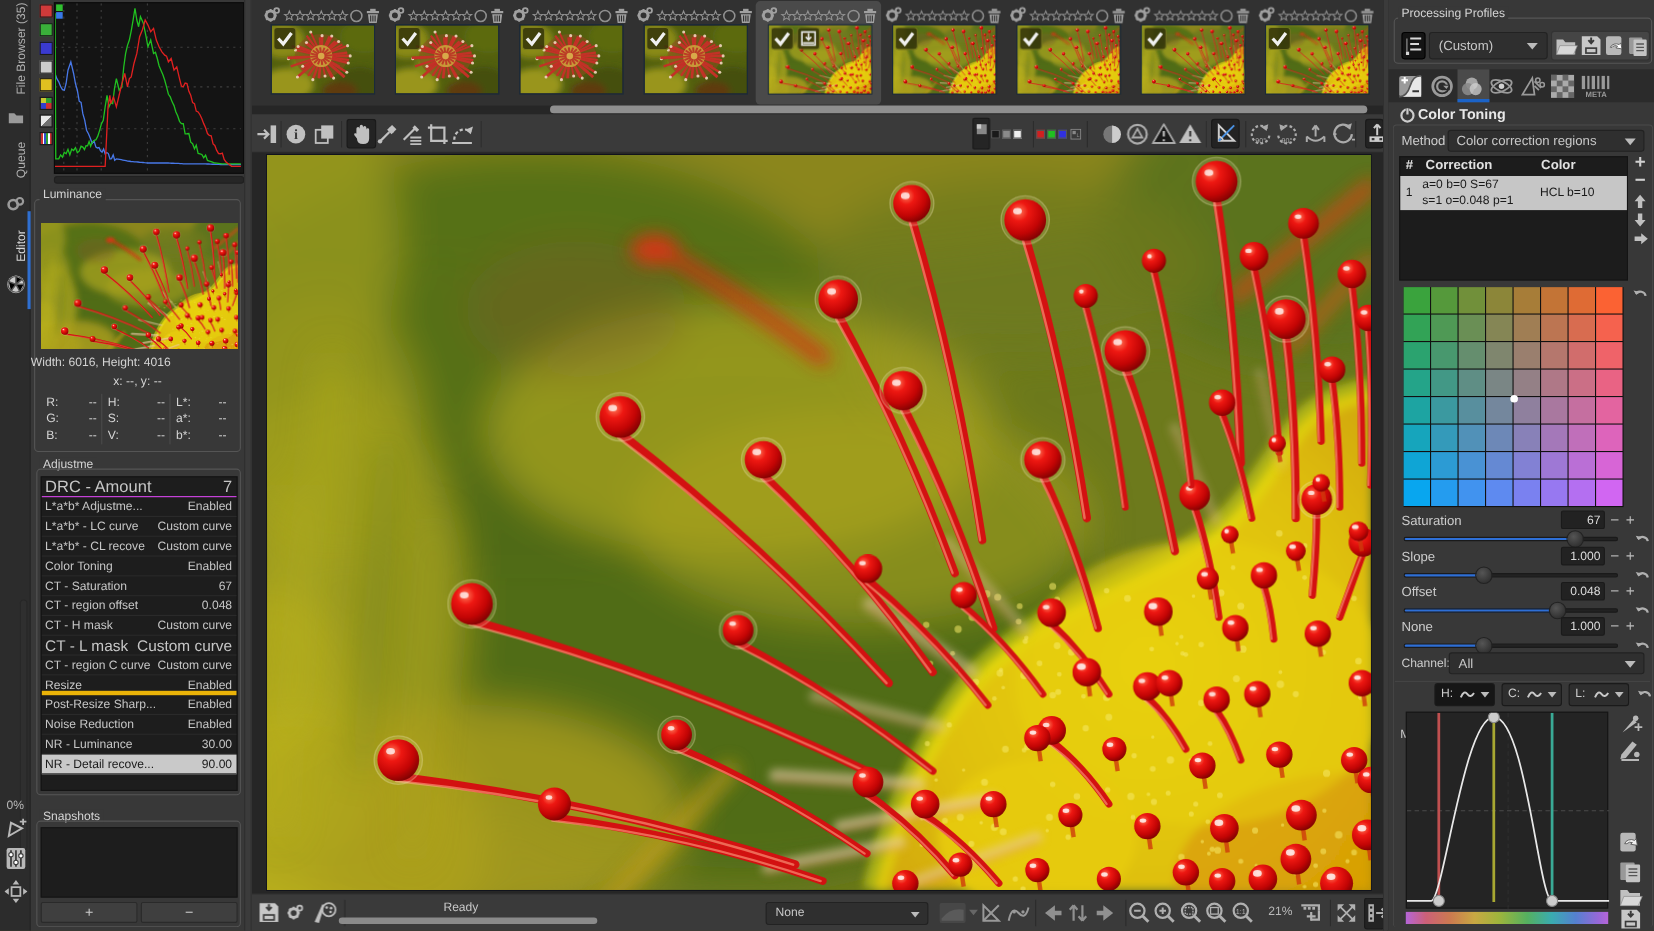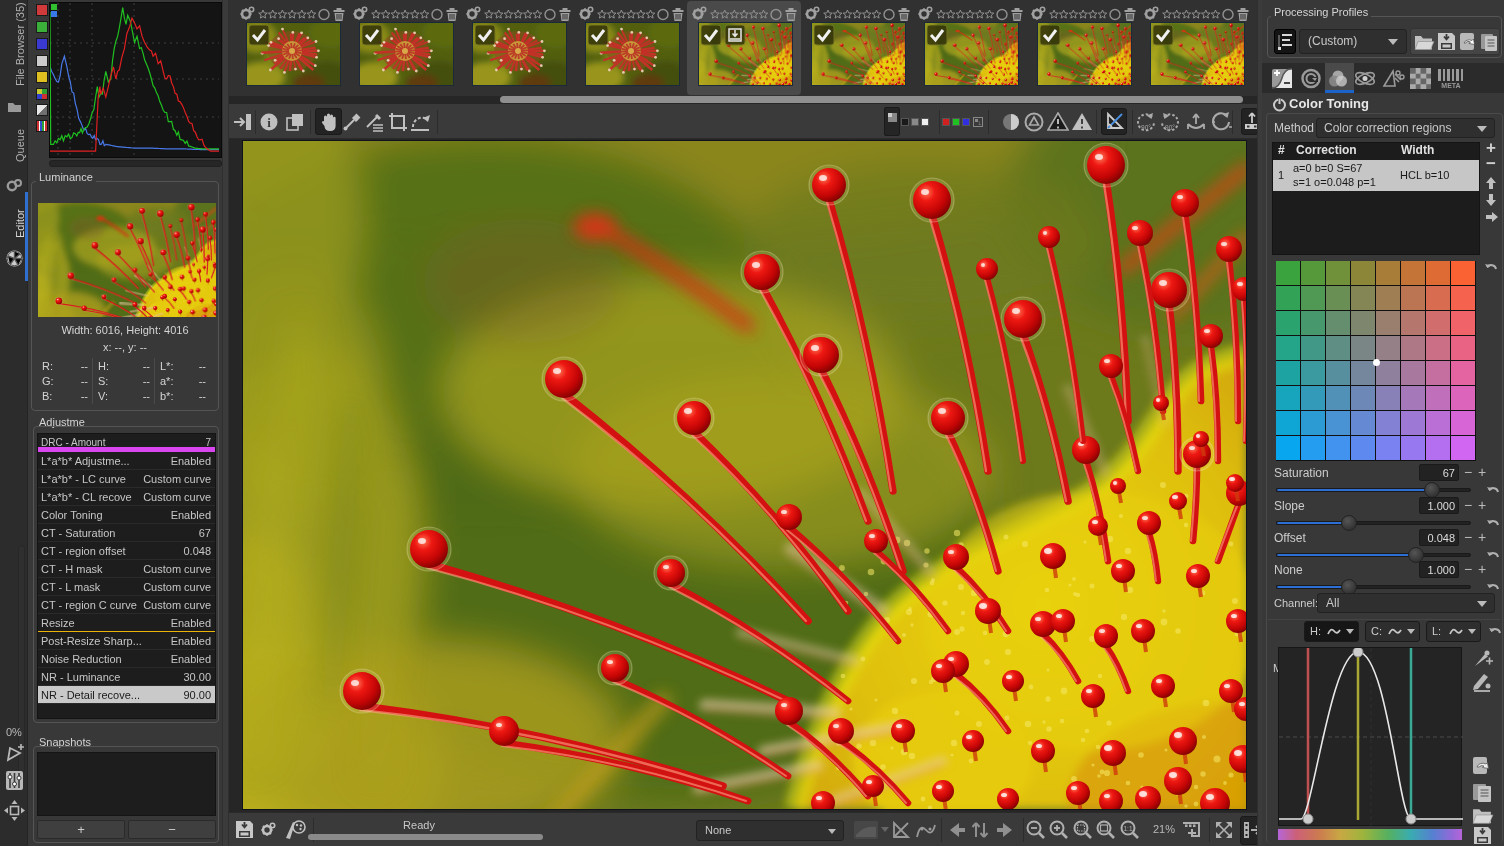--- a/index.html
+++ b/index.html
@@ -609,21 +609,21 @@
       </svg>
     </div>
     <div class="abs" style="left:21px;top:160px;width:173px;height:7px;background:#262626;border:1px solid #202020;border-radius:3px"></div>
     <div class="abs" style="left:3px;top:181px;width:188px;height:230px;border:1px solid #555;border-radius:4px"></div>
     <div class="abs lbl" style="left:8px;top:171px;background:#383838;padding:0 3px">Luminance</div>
     <div class="abs" style="left:10px;top:203px;width:178px;height:114px;background:#000;overflow:hidden">
       <svg width="178" height="119" viewBox="0 0 1003 668" preserveAspectRatio="xMidYMid slice">
         <use href="#photo"></use>
       </svg>
     </div>
-    <div class="abs lbl" style="left:0;top:324px;width:194px;text-align:center">Width: 6016, Height: 4016</div>
+    <div class="abs lbl" style="left:0;top:324px;width:194px;text-align:left">Width: 6016, Height: 4016</div>
     <div class="abs lbl" style="left:0;top:341px;width:194px;text-align:center">x: --, y: --</div>
     <div class="abs lbl" style="left:14px;top:360px">R:</div>
     <div class="abs lbl" style="left:44px;top:360px;width:16px;text-align:right">--</div>
     <div class="abs lbl" style="left:70px;top:360px">H:</div>
     <div class="abs lbl" style="left:106px;top:360px;width:16px;text-align:right">--</div>
     <div class="abs lbl" style="left:132px;top:360px">L*:</div>
     <div class="abs lbl" style="left:162px;top:360px;width:16px;text-align:right">--</div>
     <div class="abs lbl" style="left:14px;top:375px">G:</div>
     <div class="abs lbl" style="left:44px;top:375px;width:16px;text-align:right">--</div>
     <div class="abs lbl" style="left:70px;top:375px">S:</div>
@@ -634,21 +634,21 @@
     <div class="abs lbl" style="left:44px;top:390px;width:16px;text-align:right">--</div>
     <div class="abs lbl" style="left:70px;top:390px">V:</div>
     <div class="abs lbl" style="left:106px;top:390px;width:16px;text-align:right">--</div>
     <div class="abs lbl" style="left:132px;top:390px">b*:</div>
     <div class="abs lbl" style="left:162px;top:390px;width:16px;text-align:right">--</div>
     <div class="abs" style="left:64px;top:358px;width:1px;height:46px;background:#4a4a4a"></div>
     <div class="abs" style="left:126px;top:358px;width:1px;height:46px;background:#4a4a4a"></div>
     <div class="abs lbl" style="left:8px;top:416px;background:#383838;padding:0 3px">Adjustme</div>
     <div class="abs" style="left:5px;top:426px;width:186px;height:297px;border:1px solid #555;border-radius:4px"></div>
     <div class="abs" style="left:9px;top:433px;width:179px;height:286px;background:#1d1d1d;border:1px solid #141414">
-      <div style="position:relative;height:18px;line-height:18px;font-size:10px;color:#c6c6c6;border-bottom:5px solid #d946ef">
+      <div style="position:relative;height:18px;line-height:18px;font-size:15px;color:#c6c6c6;border-bottom:1px solid #d946ef">
         <span style="position:absolute;left:3px;white-space:nowrap">DRC - Amount</span>
         <span style="position:absolute;right:4px">7</span>
       </div>
       <div style="position:relative;height:18px;line-height:18px;font-size:11px;color:#c6c6c6;border-bottom:1px solid #2a2a2a">
         <span style="position:absolute;left:3px;white-space:nowrap">L*a*b* Adjustme...</span>
         <span style="position:absolute;right:4px">Enabled</span>
       </div>
       <div style="position:relative;height:18px;line-height:18px;font-size:11px;color:#c6c6c6;border-bottom:1px solid #2a2a2a">
         <span style="position:absolute;left:3px;white-space:nowrap">L*a*b* - LC curve</span>
         <span style="position:absolute;right:4px">Custom curve</span>
@@ -666,29 +666,29 @@
         <span style="position:absolute;right:4px">67</span>
       </div>
       <div style="position:relative;height:18px;line-height:18px;font-size:11px;color:#c6c6c6;border-bottom:1px solid #2a2a2a">
         <span style="position:absolute;left:3px;white-space:nowrap">CT - region offset</span>
         <span style="position:absolute;right:4px">0.048</span>
       </div>
       <div style="position:relative;height:18px;line-height:18px;font-size:11px;color:#c6c6c6;border-bottom:1px solid #2a2a2a">
         <span style="position:absolute;left:3px;white-space:nowrap">CT - H mask</span>
         <span style="position:absolute;right:4px">Custom curve</span>
       </div>
-      <div style="position:relative;height:18px;line-height:18px;font-size:11px;color:#c6c6c6;border-bottom:1px solid #2a2a2a">
+      <div style="position:relative;height:18px;line-height:18px;font-size:14px;color:#c6c6c6;border-bottom:1px solid #2a2a2a">
         <span style="position:absolute;left:3px;white-space:nowrap">CT - L mask</span>
         <span style="position:absolute;right:4px">Custom curve</span>
       </div>
       <div style="position:relative;height:18px;line-height:18px;font-size:11px;color:#c6c6c6;border-bottom:1px solid #2a2a2a">
         <span style="position:absolute;left:3px;white-space:nowrap">CT - region C curve</span>
         <span style="position:absolute;right:4px">Custom curve</span>
       </div>
-      <div style="position:relative;height:18px;line-height:18px;font-size:11px;color:#c6c6c6;border-bottom:1px solid #eab308">
+      <div style="position:relative;height:18px;line-height:18px;font-size:11px;color:#c6c6c6;border-bottom:4px solid #eab308">
         <span style="position:absolute;left:3px;white-space:nowrap">Resize</span>
         <span style="position:absolute;right:4px">Enabled</span>
       </div>
       <div style="position:relative;height:18px;line-height:18px;font-size:11px;color:#c6c6c6;border-bottom:1px solid #2a2a2a">
         <span style="position:absolute;left:3px;white-space:nowrap">Post-Resize Sharp...</span>
         <span style="position:absolute;right:4px">Enabled</span>
       </div>
       <div style="position:relative;height:18px;line-height:18px;font-size:11px;color:#c6c6c6;border-bottom:1px solid #2a2a2a">
         <span style="position:absolute;left:3px;white-space:nowrap">Noise Reduction</span>
         <span style="position:absolute;right:4px">Enabled</span>
@@ -1677,21 +1677,21 @@
       <path d="M7.5 1.5 v5.5" stroke="#cccccc" stroke-width="2"></path>
     </svg>
     <div class="abs" style="left:27px;top:96px;color:#e8e8e8;font-size:13px;font-weight:bold">Color Toning</div>
     <div class="abs" style="left:4px;top:113px;width:237px;height:730px;border:1px solid #4a4a4a;border-radius:4px;border-bottom:none"></div>
     <div class="abs" style="left:12px;top:121px;color:#cccccc;font-size:12px">Method</div>
     <div class="abs" style="left:54px;top:118px;width:179px;height:20px;background:#2f2f2f;border:1px solid #222;border-radius:3px;color:#c8c8c8;font-size:12px;line-height:18px;padding-left:7px">Color correction regions<span style="position:absolute;right:7px;top:7px;width:0;height:0;border:5px solid transparent;border-top:6px solid #bbb"></span></div>
     <div class="abs" style="left:10px;top:142px;width:208px;height:113px;background:#1c1c1c;border:1px solid #141414">
       <div style="position:relative;height:17px;color:#e0e0e0;font-size:12px;font-weight:bold">
         <span style="position:absolute;left:5px">#</span>
         <span style="position:absolute;left:23px">Correction</span>
-        <span style="position:absolute;left:128px">Width</span>
+        <span style="position:absolute;left:128px">Color</span>
       </div>
       <div style="position:relative;height:31px;background:#c6c6c6;color:#1a1a1a;font-size:11px">
         <span style="position:absolute;left:5px;top:9px">1</span>
         <span style="position:absolute;left:20px;top:2px">a=0 b=0 S=67</span>
         <span style="position:absolute;left:20px;top:16px">s=1 o=0.048 p=1</span>
         <span style="position:absolute;left:127px;top:9px">HCL b=10</span>
       </div>
     </div>
     <div class="abs" style="left:221px;top:142px;width:16px;height:14px;color:#d0d0d0;font-size:17px;font-weight:bold;line-height:12px;text-align:center">+</div>
     <div class="abs" style="left:221px;top:158px;width:16px;height:14px;color:#d0d0d0;font-size:17px;font-weight:bold;line-height:12px;text-align:center">−</div>

